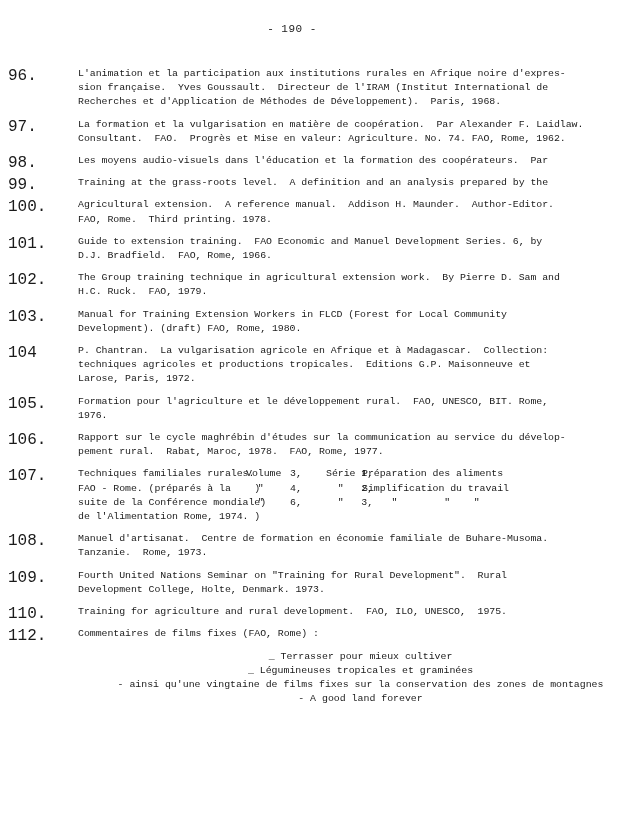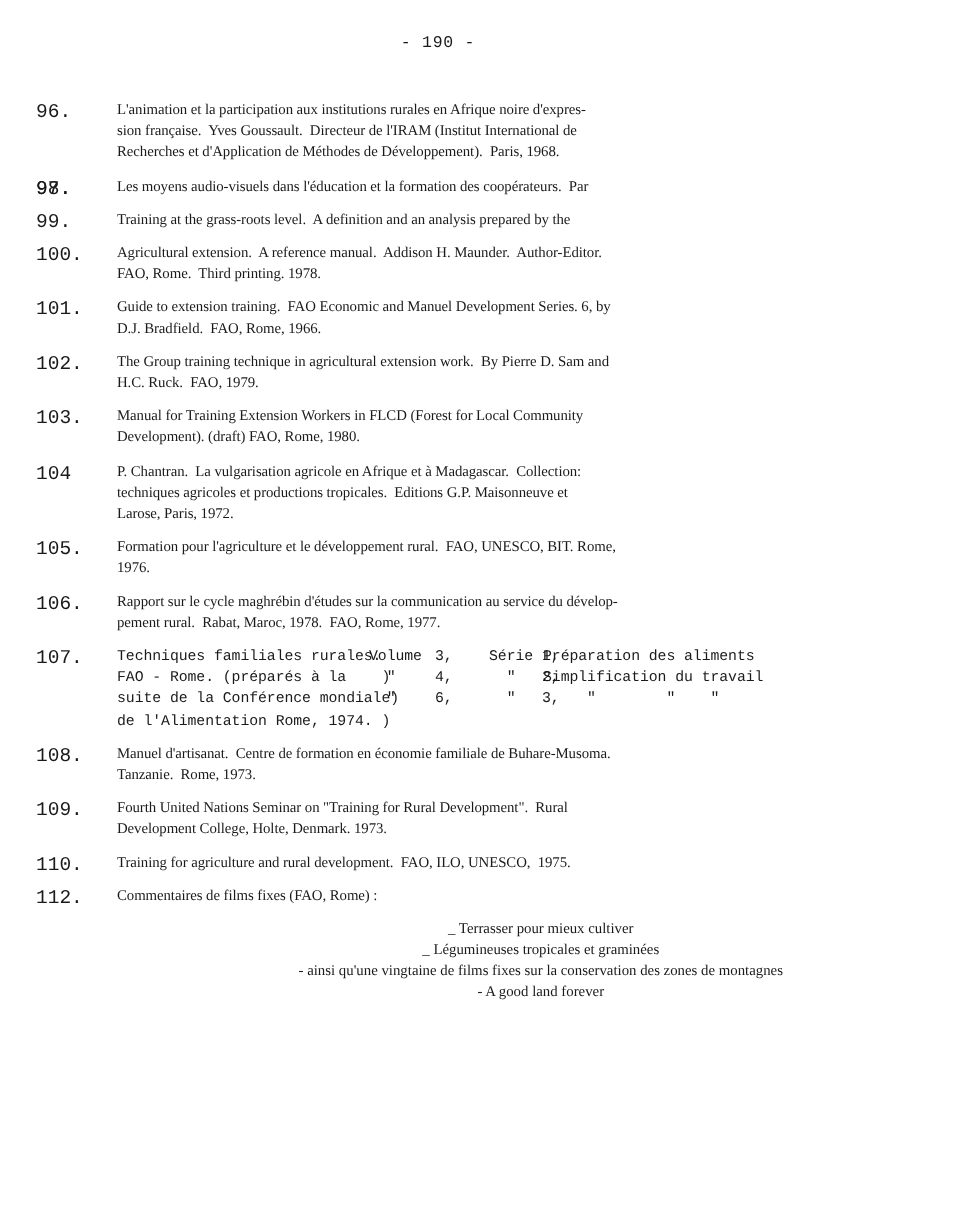--- a/index.html
+++ b/index.html
@@ -8,24 +8,24 @@
     font-family: "Liberation Mono", "DejaVu Sans Mono", monospace;
     color:#1a1a1a;
   }
   .page-number {
     position:absolute; top:23px; left:0; width:584px; text-align:center;
     font-size:11px; letter-spacing:0.5px;
   }
   .entries { position:absolute; top:67px; left:0; width:643px; }
   .entry { position:relative; margin-bottom:8px; }
   .num {
-    position:absolute; left:24px; top:0; font-size:13px;
+    position:absolute; left:8px; top:0; font-size:16px;
   }
   .body { margin-left:78px; width:540px; font-size:9.9px; line-height:14.2px; letter-spacing:-0.05px; }
-  .line { display:block; white-space:pre;font-family:Liberation Serif, serif; }
+  .line { display:block; white-space:pre; }
   .table107 { display:grid; grid-template-columns: 168px 44px 36px 36px 200px; }
   .table107 span { white-space:pre; }
   .films { margin-top:8px; margin-left:78px; font-size:9.9px; line-height:14px;text-align:center; }
   .films .line { white-space:pre; }
 </style>
 </head>
 <body>
 
 <div class="page-number">- 190 -</div>
 
@@ -34,20 +34,24 @@
       <div class="entry">
         <span class="num">96.</span>
         <div class="body">
           <span class="line">L'animation et la participation aux institutions rurales en Afrique noire d'expres-</span>
           <span class="line">sion française.  Yves Goussault.  Directeur de l'IRAM (Institut International de</span>
           <span class="line">Recherches et d'Application de Méthodes de Développement).  Paris, 1968.</span>
         </div>
       </div>
       <div class="entry">
         <span class="num">97.</span>
+        <div class="body">
+          <span class="line">La formation et la vulgarisation en matière de coopération.  Par Alexander F. Laidlaw.</span>
+          <span class="line">Consultant.  FAO.  Progrès et Mise en valeur: Agriculture. No. 74. FAO, Rome, 1962.</span>
+        </div>
       </div>
       <div class="entry">
         <span class="num">98.</span>
         <div class="body">
           <span class="line">Les moyens audio-visuels dans l'éducation et la formation des coopérateurs.  Par</span>
         </div>
       </div>
       <div class="entry">
         <span class="num">99.</span>
         <div class="body">

